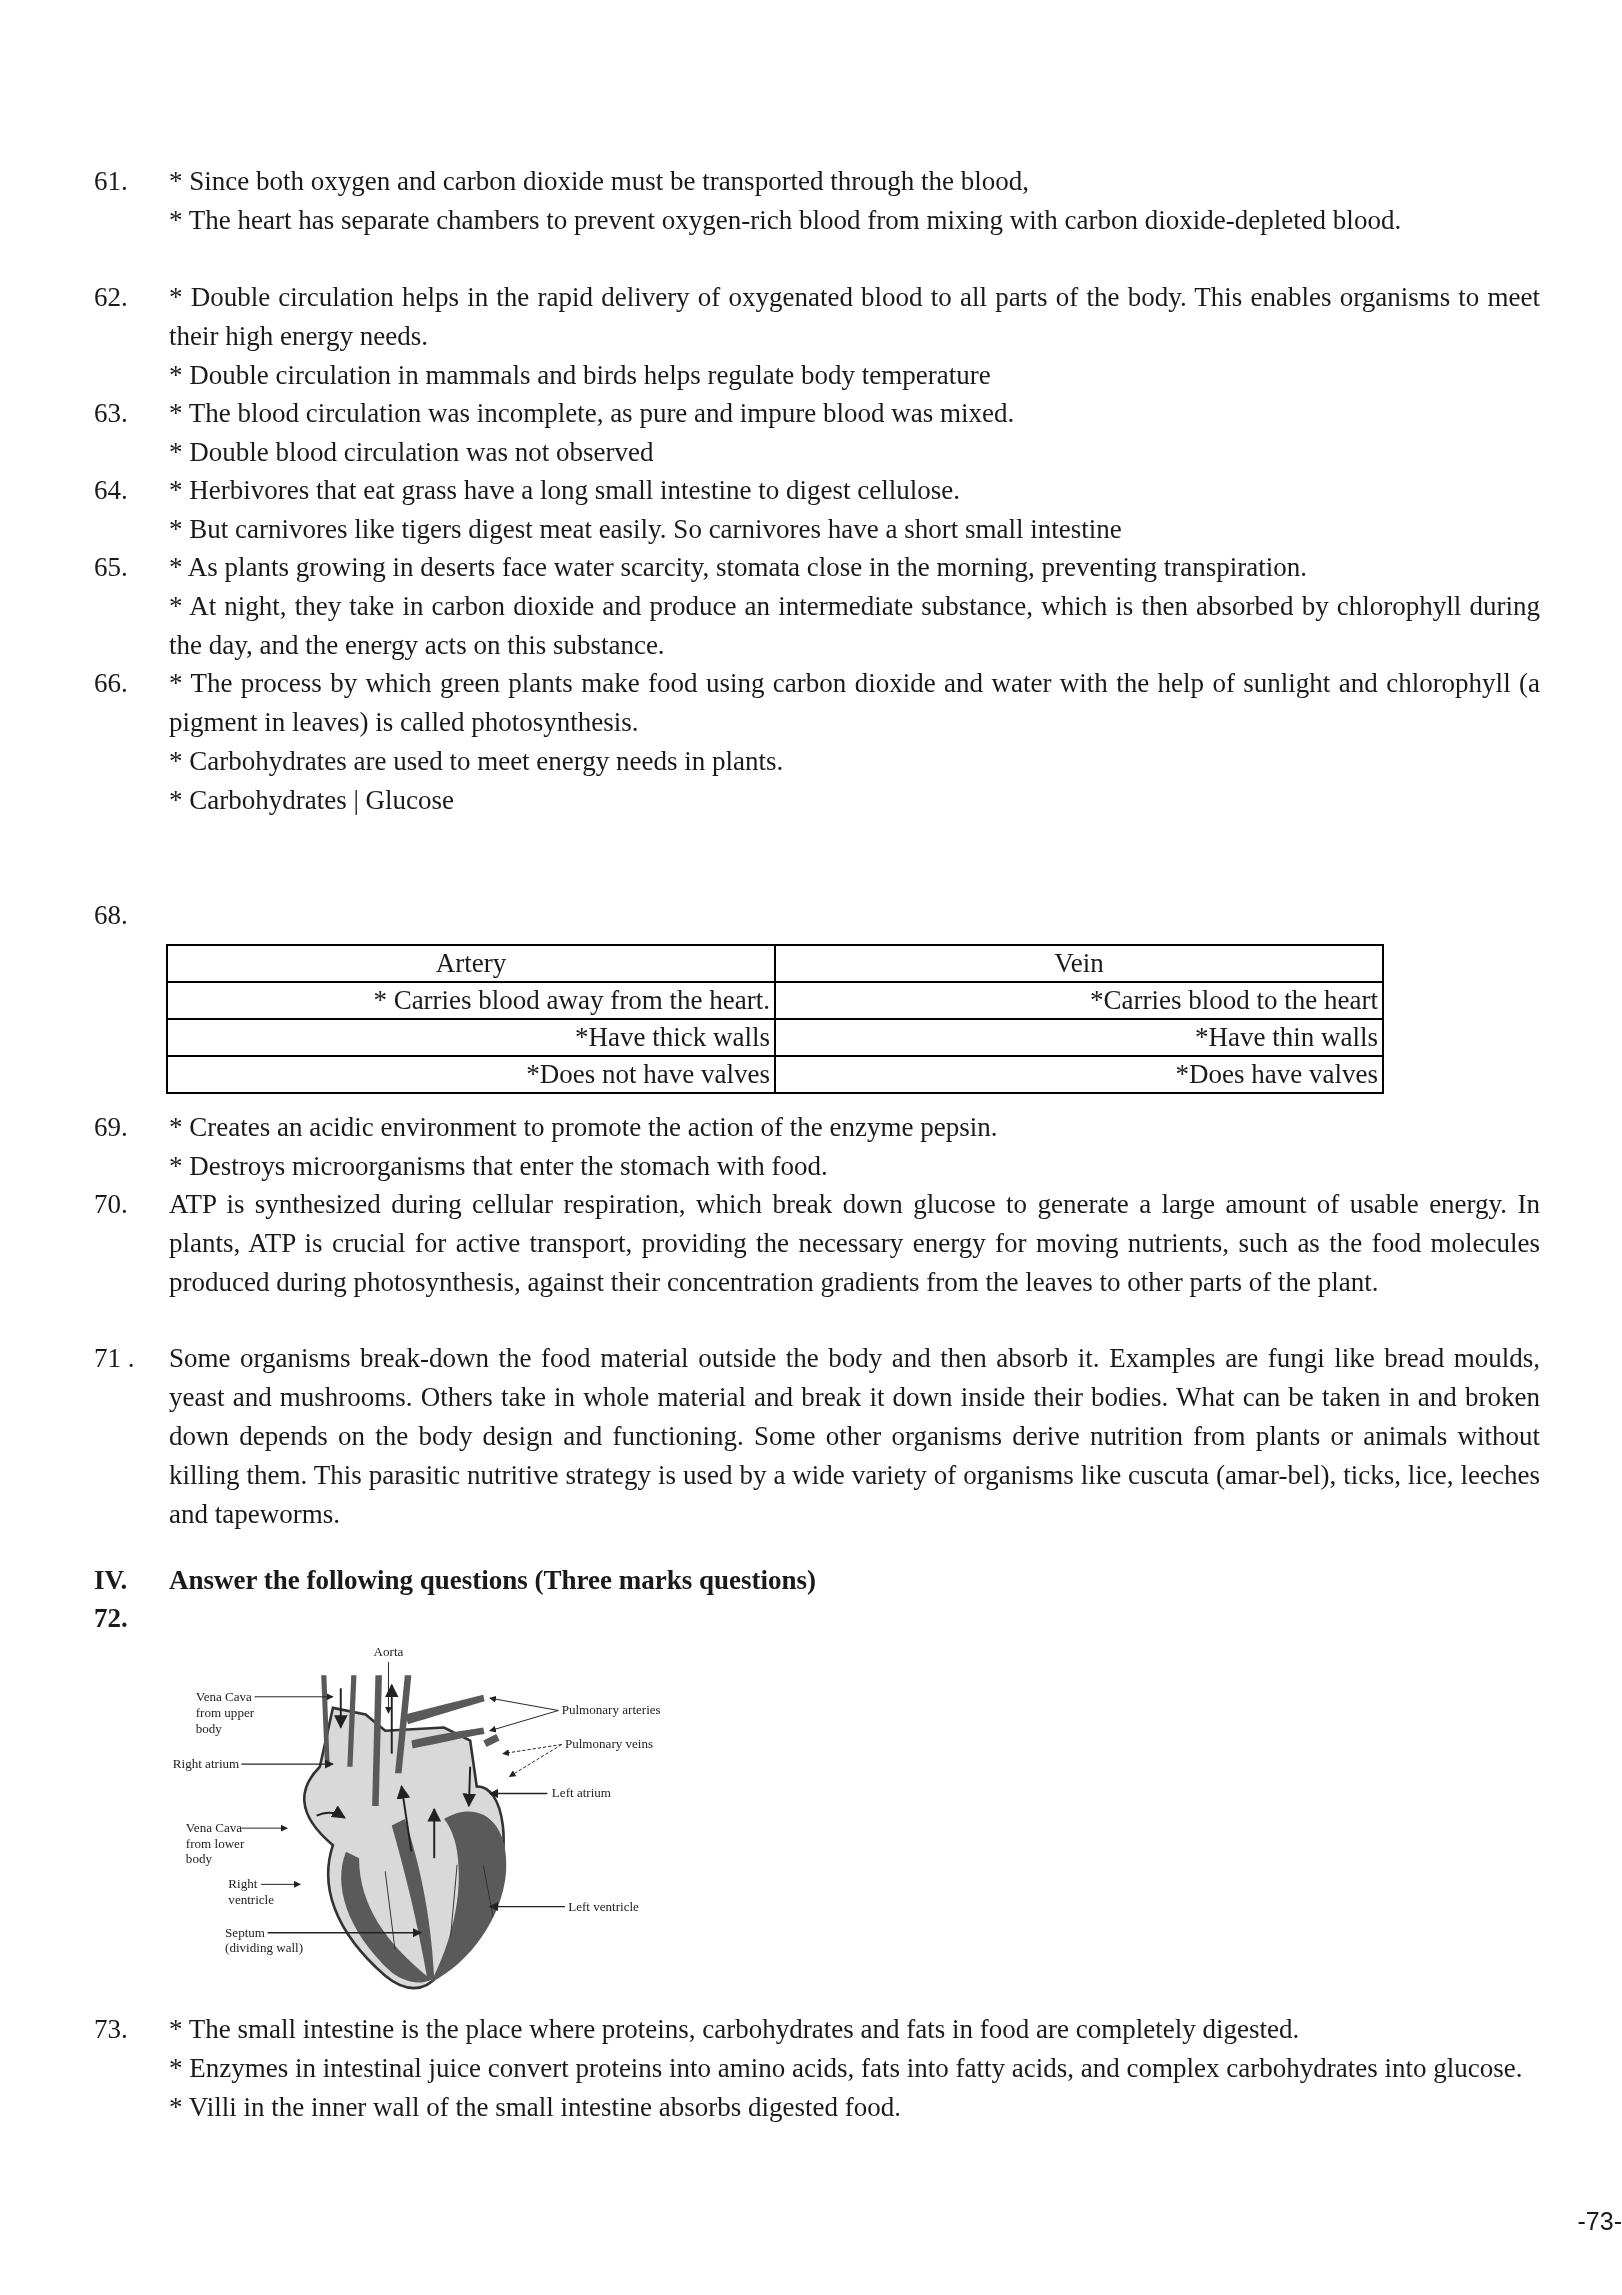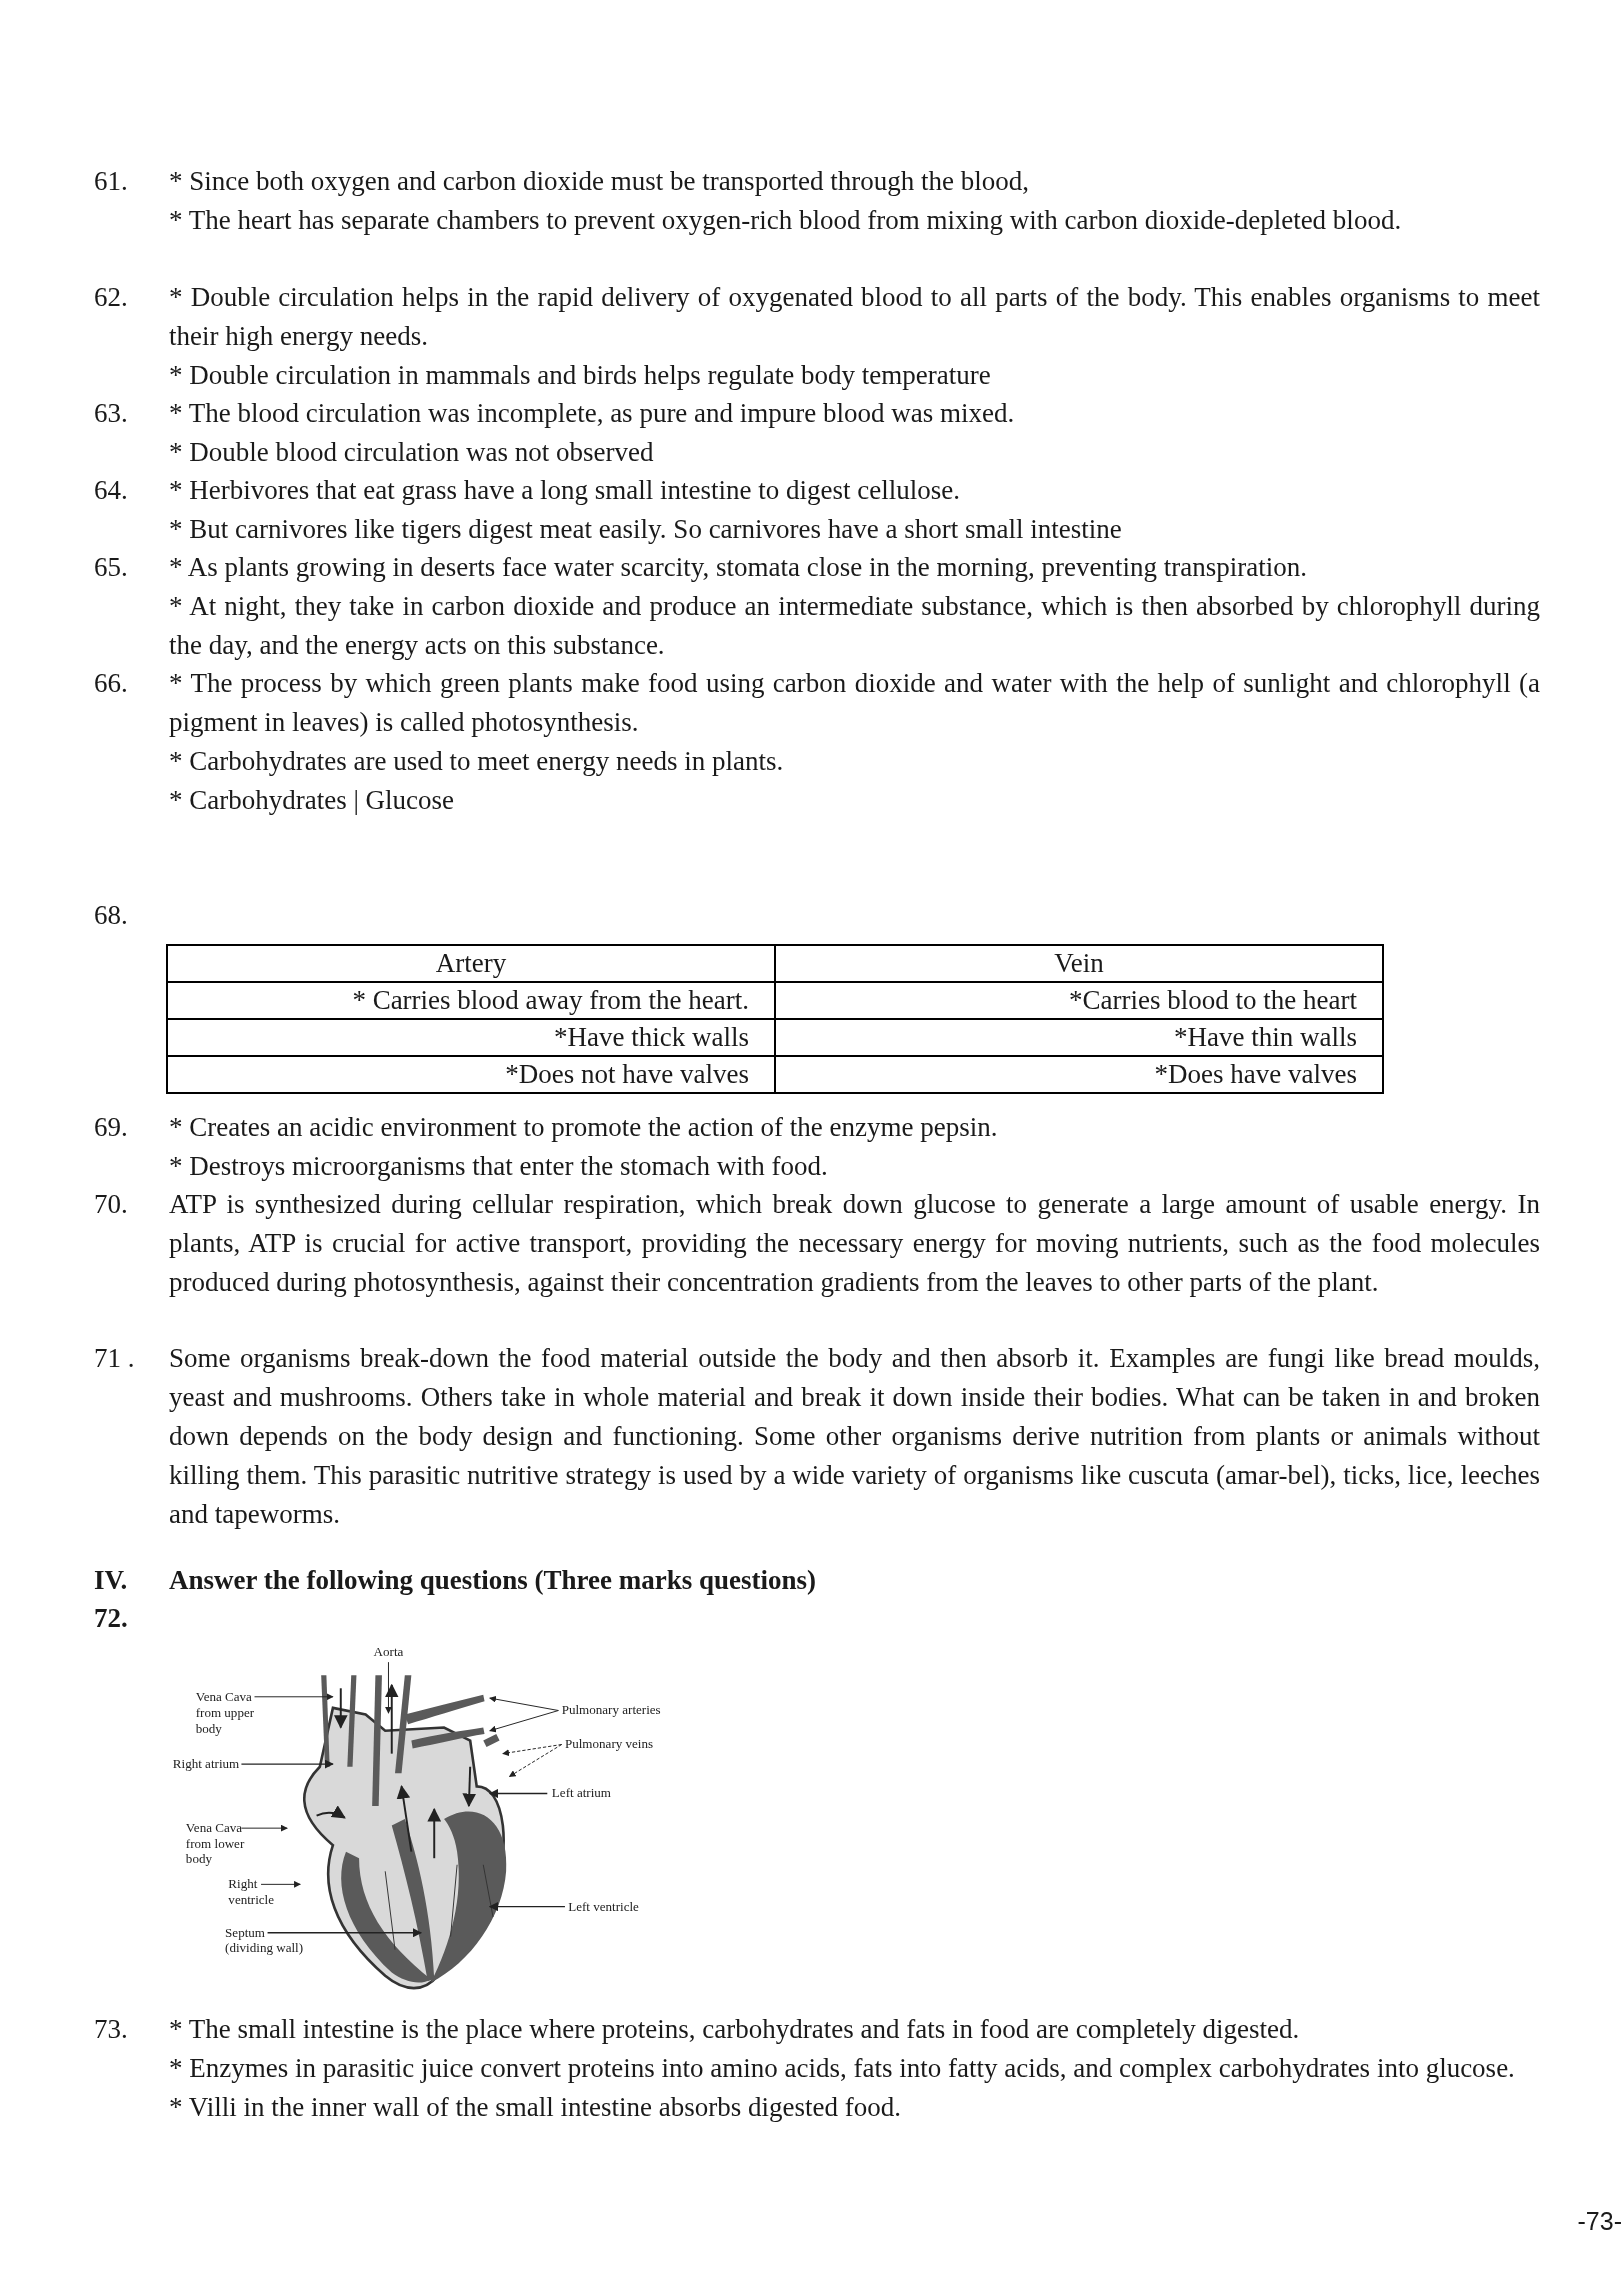--- a/index.html
+++ b/index.html
@@ -19,21 +19,21 @@
   .q .line { display: block; }
   .q .just { text-align: justify; text-align-last: left; }
   .bold { font-weight: bold; }
 
   table.compare {
     position: absolute; left: 166px; top: 944px; width: 1218px;
     border-collapse: collapse; table-layout: fixed;
     font-family: "Liberation Serif", "DejaVu Serif", serif; font-size: 27px;
   }
   table.compare th, table.compare td {
-    border: 2.6px solid #000; height: 35px; padding: 0 25px; line-height: 35px;
+    border: 2.6px solid #000; height: 35px; padding: 0 4px; line-height: 35px;
     font-weight: normal; white-space: nowrap; overflow: hidden;
   }
   table.compare th { text-align: center; }
   table.compare td { text-align: right; }
 
   .heart {
     position: absolute; left: 169px; top: 1636px; width: 537px; height: 366px;
   }
   .heart text { font-family: "Liberation Serif", "DejaVu Serif", serif; font-size: 20px; fill: #222; }
 
@@ -230,20 +230,20 @@
     <line x1="578" y1="241" x2="490" y2="241" stroke="#222" stroke-width="2" marker-end="url(#ah)"></line>
 
     <text x="610" y="420">Left ventricle</text>
     <line x1="605" y1="414" x2="490" y2="414" stroke="#222" stroke-width="2" marker-end="url(#ah)"></line>
   </svg>
 
   <div class="q" style="top:2010px">
     <span class="num">73.</span>
     <div class="body">
       <span class="line">* The small intestine is the place where proteins, carbohydrates and fats in food are completely digested.</span>
-      <span class="line just">* Enzymes in parasitic juice convert proteins into amino acids, fats into fatty acids, and complex carbohydrates into glucose.</span>
+      <span class="line just">* Enzymes in intestinal juice convert proteins into amino acids, fats into fatty acids, and complex carbohydrates into glucose.</span>
       <span class="line">* Villi in the inner wall of the small intestine absorbs digested food.</span>
     </div>
   </div>
 
   <div class="footer">-73-</div>
 </div>
 
 
 </body></html>

